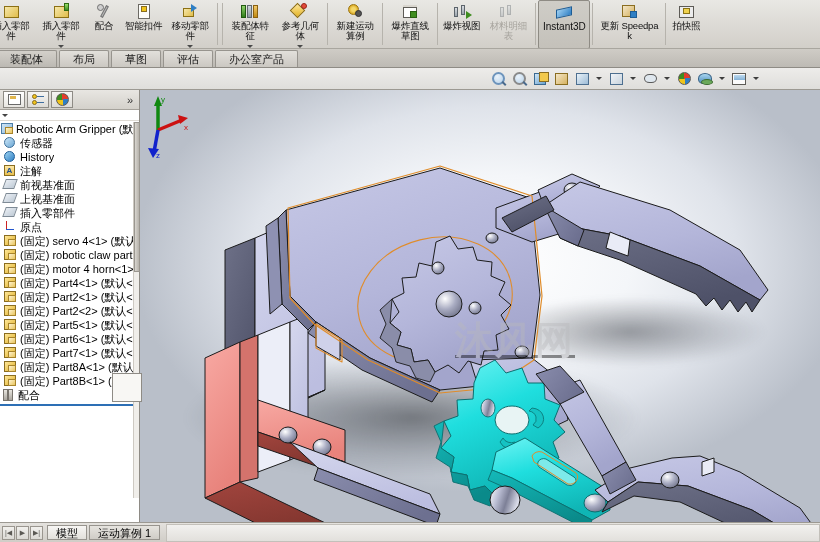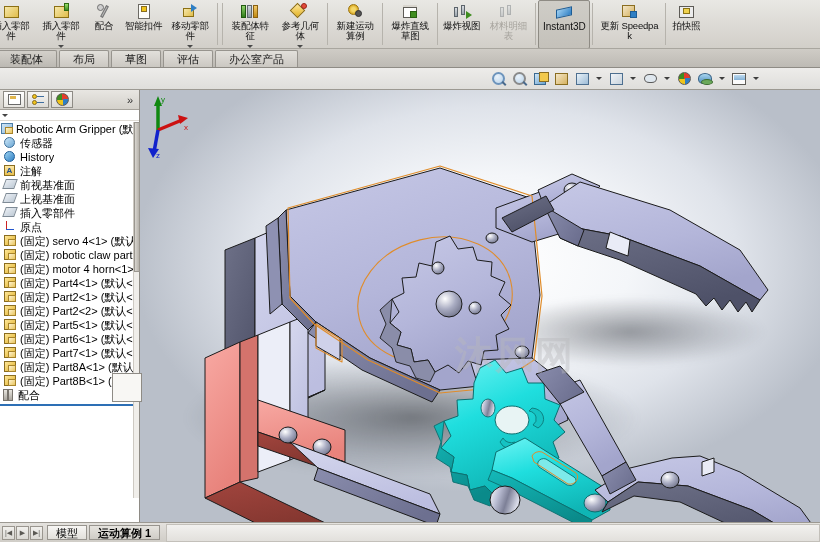--- a/index.html
+++ b/index.html
@@ -195,38 +195,38 @@
     filter:blur(3px);
   }
   .gfx svg { position:absolute; left:0; top:0; }
 
   .triad { position:absolute; left:152px; top:455px; width:60px; height:70px; }
 
   .wmk {
     position:absolute; left:210px; top:230px;
     width:330px; height:70px;
     opacity:.42; pointer-events:none;
-    display:flex; flex-direction:row; align-items:center; justify-content:center;
+    display:flex; flex-direction:column; align-items:center; justify-content:space-between;text-decoration:underline;
   }
   .wmk .w1 { font-size:38px; font-weight:bold; color:#b9b9bc; letter-spacing:2px; line-height:40px;}
   .wmk .w2 { font-size:14px; color:#b4b4b8; letter-spacing:1px; }
 
   
   .bottombar {
     position:absolute; left:0; top:522px; width:820px; height:20px;
     background:linear-gradient(180deg,#e4e2de,#d0cdc7);
     border-top:1px solid #9c9992;
     display:flex; align-items:center;
   }
   .navbtns { display:flex; align-items:center; padding-left:2px; gap:1px;}
   .navbtn { width:13px;height:14px;border:1px solid #9a968f;background:linear-gradient(180deg,#f1f0ed,#dcdad5);
     display:flex;align-items:center;justify-content:center;font-size:7px;color:#5c5a55;}
   .btabs { display:flex; align-items:flex-start; margin-left:4px; gap:2px;}
   .btab { height:15px; padding:0 8px; font-size:11px; line-height:14px;
-    border:1px solid #97948e; background:linear-gradient(180deg,#e6e4df,#cfccc6); cursor:default;font-weight:bold;}
+    border:1px solid #97948e; background:linear-gradient(180deg,#e6e4df,#cfccc6); cursor:default;}
   .btab.sel { background:linear-gradient(180deg,#f7f6f4,#e2e0db); font-weight:normal;}
   .bfill { flex:1; height:18px; margin-left:6px; background:linear-gradient(180deg,#f2f1ef,#e2e0dc); border:1px solid #c3c0ba;}
 </style>
 </head>
 <body>
 
 <div id="app">
 
   <div class="ribbon">
 

